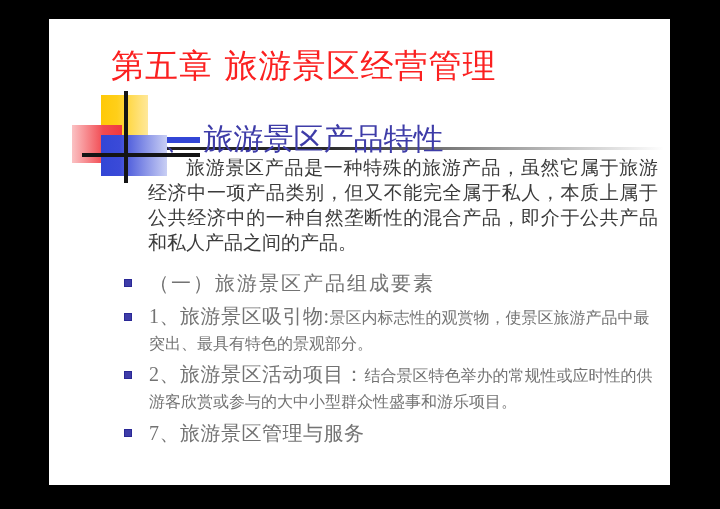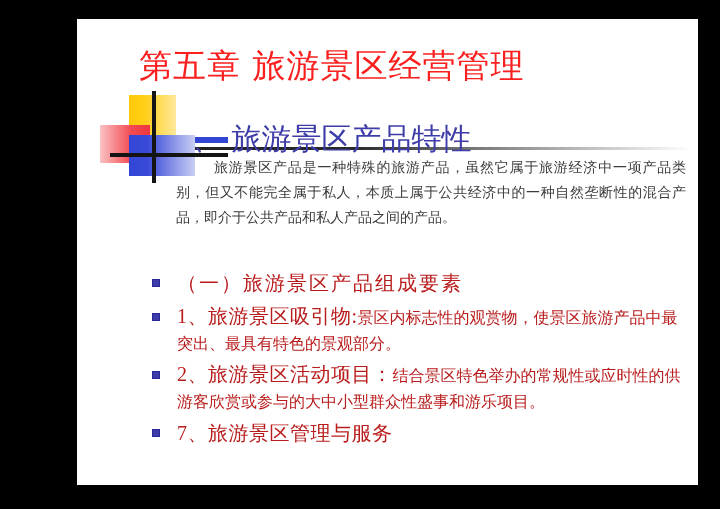--- a/index.html
+++ b/index.html
@@ -23,21 +23,20 @@
     background: #000000;
   }
   #slide-canvas {
     position: absolute;
     left: 49px;
     top: 19px;
     width: 621px;
     height: 466px;
     background: #ffffff;
     overflow: hidden;
-    margin-left: 28px;
   }
 
   
   #chapter-title {
     position: absolute;
     left: 62px;
     top: 27px;
     width: 540px;
     font-family: "DejaVu Serif", "Liberation Serif", serif;
     font-size: 33px;
@@ -117,40 +116,40 @@
     z-index: 1;
   }
 
   
   #lead-paragraph {
     position: absolute;
     left: 99px;
     top: 136px;
     width: 510px;
     font-family: "DejaVu Serif", "Liberation Serif", serif;
-    font-size: 14px;
+    font-size: 19px;
     line-height: 25px;
     color: #3b3b3b;
     text-align: justify;
     text-indent: 38px;
     letter-spacing: 0px;
   }
 
   
   #outline-list {
     position: absolute;
     left: 66px;
     top: 251px;
     width: 545px;
   }
   .outline-item {
     position: relative;
     padding-left: 34px;
     margin-bottom: 6px;
-    color: #b91c1c;
+    color: #737373;
   }
   .outline-bullet {
     position: absolute;
     left: 9px;
     top: 9px;
     width: 8px;
     height: 8px;
     background: #3e3ca8;
     border: 1px solid #2a2896;
     box-sizing: border-box;

